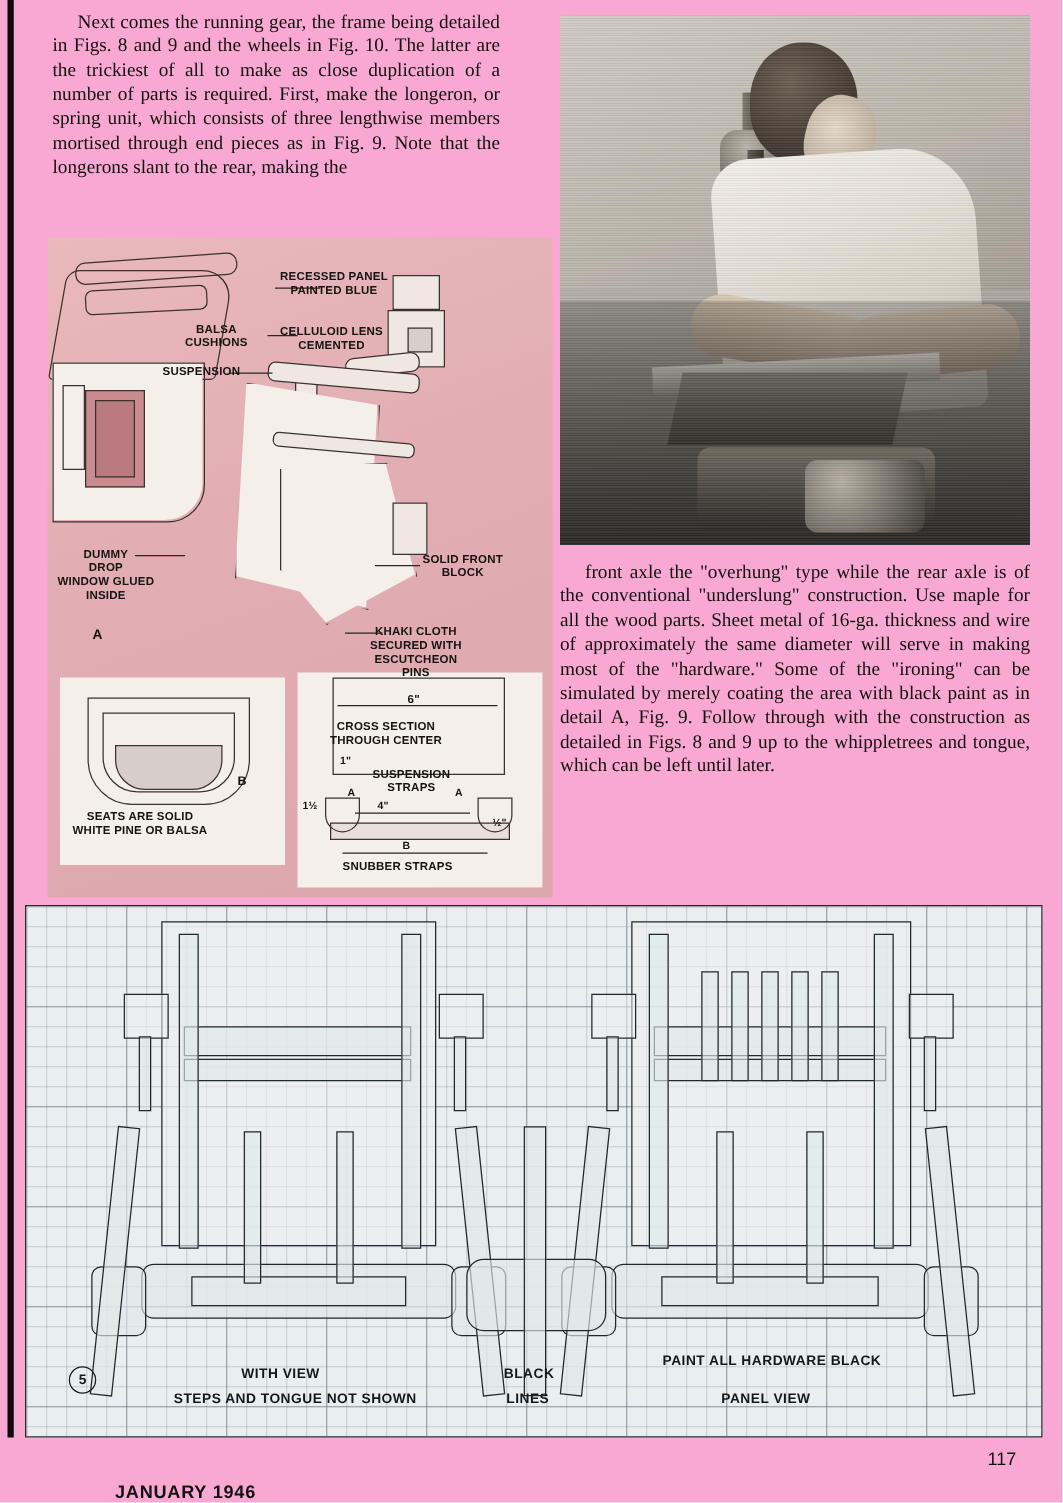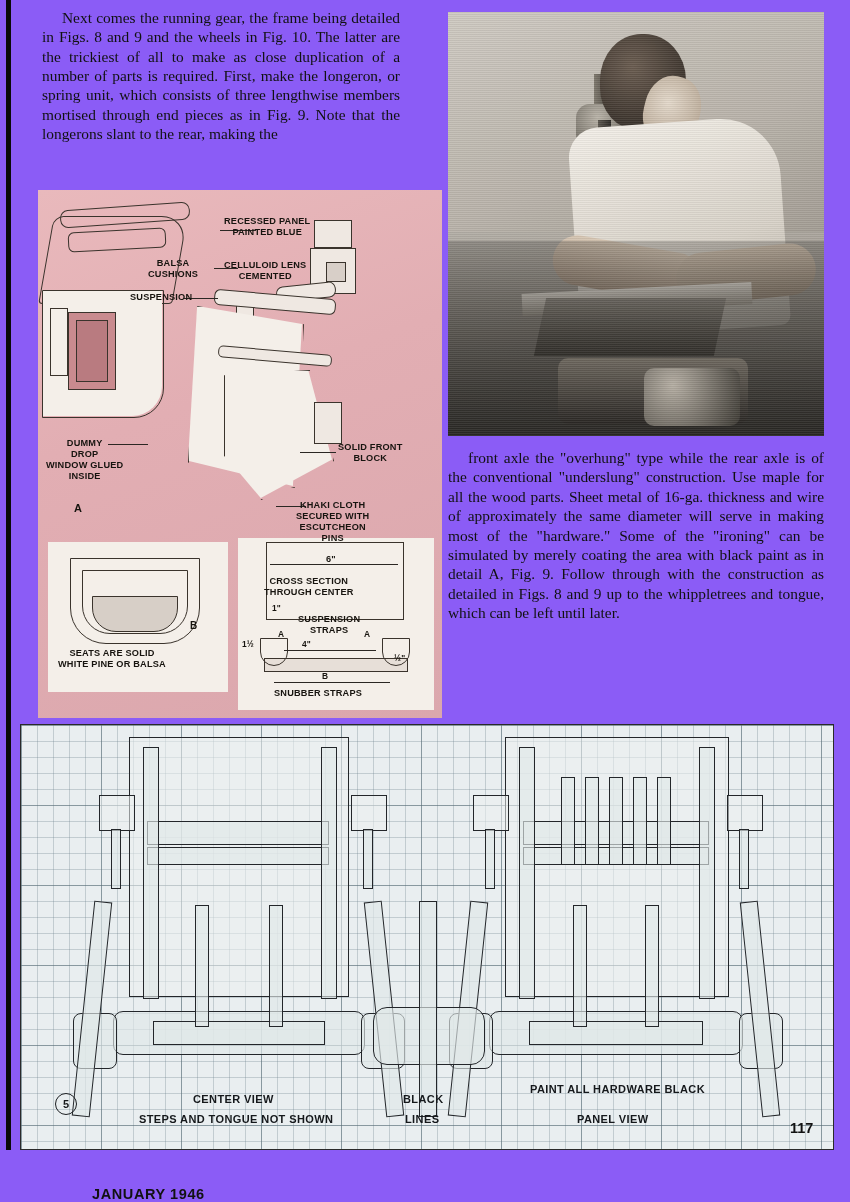--- a/index.html
+++ b/index.html
@@ -1,20 +1,20 @@
 <!DOCTYPE html>
 <html><head>
 <meta charset="utf-8">
 <style>
   html,body{margin:0;padding:0;background:#fff;}
   body{
     width:850px;height:1202px;position:relative;overflow:hidden;
     font-family:"Liberation Serif", serif;color:#111;
   }
-  .page{position:absolute;inset:0;background:#8b5cf6;}
+  .page{position:absolute;inset:0;background:#f9a8d4;}
 
   
   .gutter{position:absolute;left:6px;top:0;width:5px;height:1150px;background:#0b0b0b;}
 
   
   .col-text{
     position:absolute;left:42px;top:8px;width:358px;
     font-size:15.4px;line-height:1.255;text-align:justify;
     font-family:"Liberation Serif", serif;
   }
@@ -102,22 +102,22 @@
   .bp.soft{border-width:1.2px;background:rgba(225,232,232,.65);}
   .bp-lab{position:absolute;font-family:"Liberation Sans",sans-serif;font-size:11px;
     font-weight:700;letter-spacing:.4px;color:#15181b;}
   .circ5{position:absolute;left:34px;top:368px;width:20px;height:20px;border:1.6px solid #1c1f22;
     border-radius:50%;font-family:"Liberation Sans",sans-serif;font-size:11px;font-weight:700;
     display:flex;align-items:center;justify-content:center;color:#15181b;}
 
   
   .foot-left{position:absolute;left:92px;top:1186px;font-family:"Liberation Sans",sans-serif;
     font-weight:700;font-size:14.5px;letter-spacing:.6px;color:#111;}
-  .foot-right{position:absolute;left:790px;top:1120px;font-family:"Liberation Sans",sans-serif;
-    font-weight:700;font-size:14.5px;color:#111;}
+  .foot-right{position:absolute;left:790px;top:1160px;font-family:"Liberation Sans",sans-serif;
+    font-weight:400;font-size:14.5px;color:#111;}
 </style>
 </head>
 <body>
 
 <div class="page">
 
   <div class="gutter"></div>
 
   <div class="col-text">
     <p>Next comes the running gear, the frame being detailed in Figs. 8 and 9 and the wheels in Fig. 10. The latter are the trickiest of all to make as close duplication of a number of parts is required. First, make the longeron, or spring unit, which consists of three lengthwise members mortised through end pieces as in Fig. 9. Note that the longerons slant to the rear, making the</p>
@@ -271,21 +271,21 @@
     <div class="bp soft" style="left:438px;top:176px;width:16px;height:214px;transform:rotate(6deg);"></div>
     <div class="bp soft" style="left:730px;top:176px;width:16px;height:214px;transform:rotate(-6deg);"></div>
     <div class="bp soft" style="left:552px;top:180px;width:12px;height:120px;"></div>
     <div class="bp soft" style="left:624px;top:180px;width:12px;height:120px;"></div>
 
     <div class="bp soft" style="left:352px;top:282px;width:110px;height:56px;border-radius:14px;"></div>
     <div class="bp soft" style="left:398px;top:176px;width:16px;height:214px;"></div>
 
     <div class="circ5">5</div>
 
-    <div class="bp-lab" style="left:172px;top:368px;">CENTER VIEW</div>
+    <div class="bp-lab" style="left:172px;top:368px;">WITH VIEW</div>
     <div class="bp-lab" style="left:118px;top:388px;">STEPS AND TONGUE NOT SHOWN</div>
     <div class="bp-lab" style="left:382px;top:368px;">BLACK</div>
     <div class="bp-lab" style="left:384px;top:388px;">LINES</div>
     <div class="bp-lab" style="left:494px;top:358px;margin-left:15px;">PAINT ALL HARDWARE BLACK</div>
     <div class="bp-lab" style="left:556px;top:388px;">PANEL VIEW</div>
   </div>
 
   <div class="foot-left">JANUARY 1946</div>
   <div class="foot-right">117</div>
 

